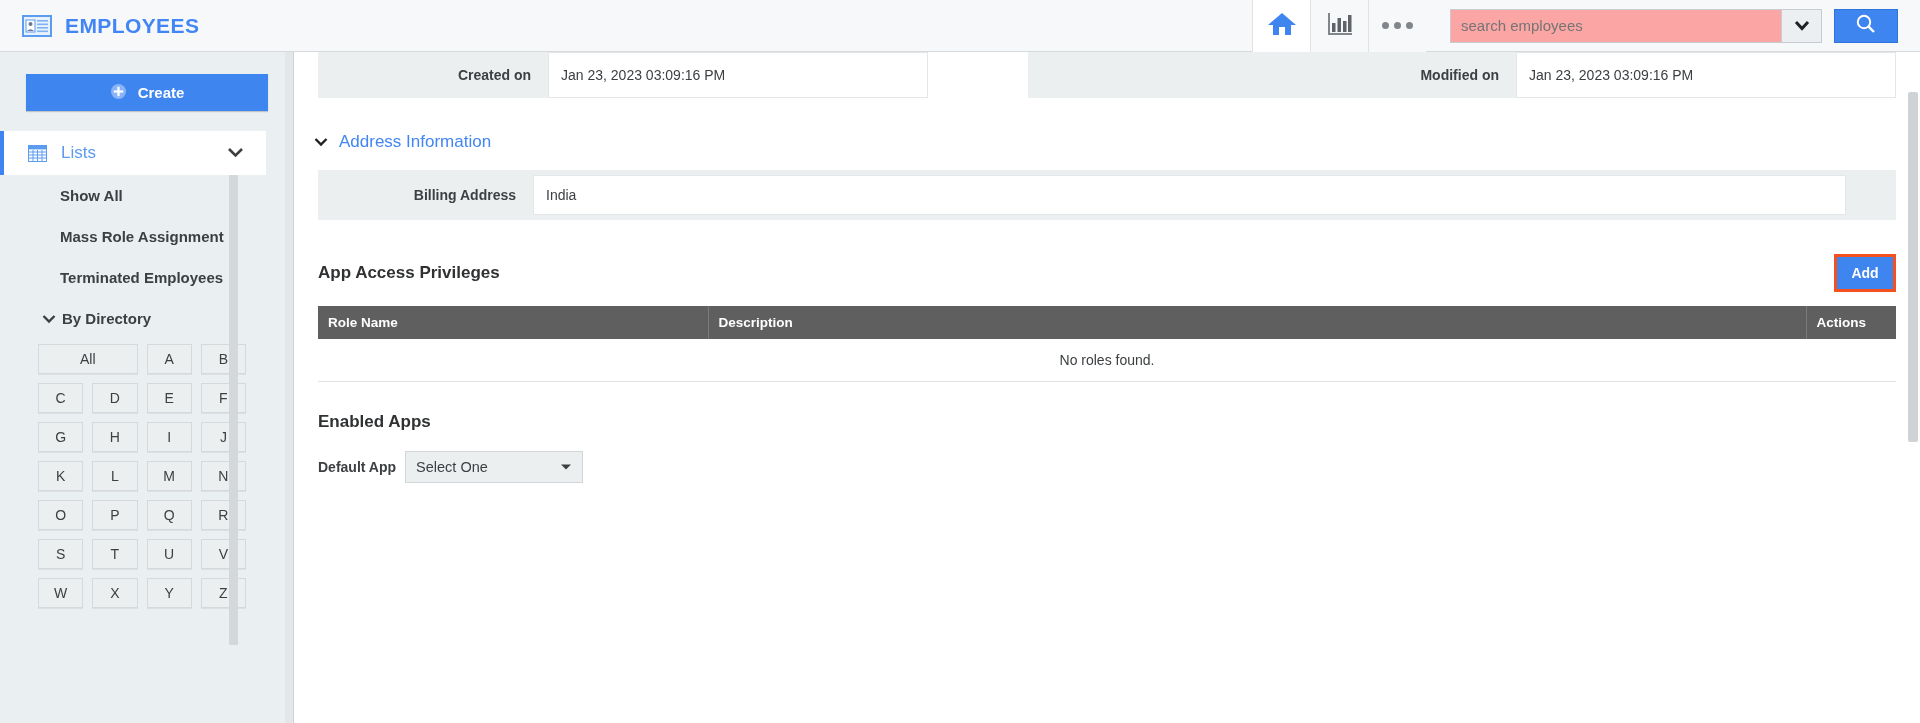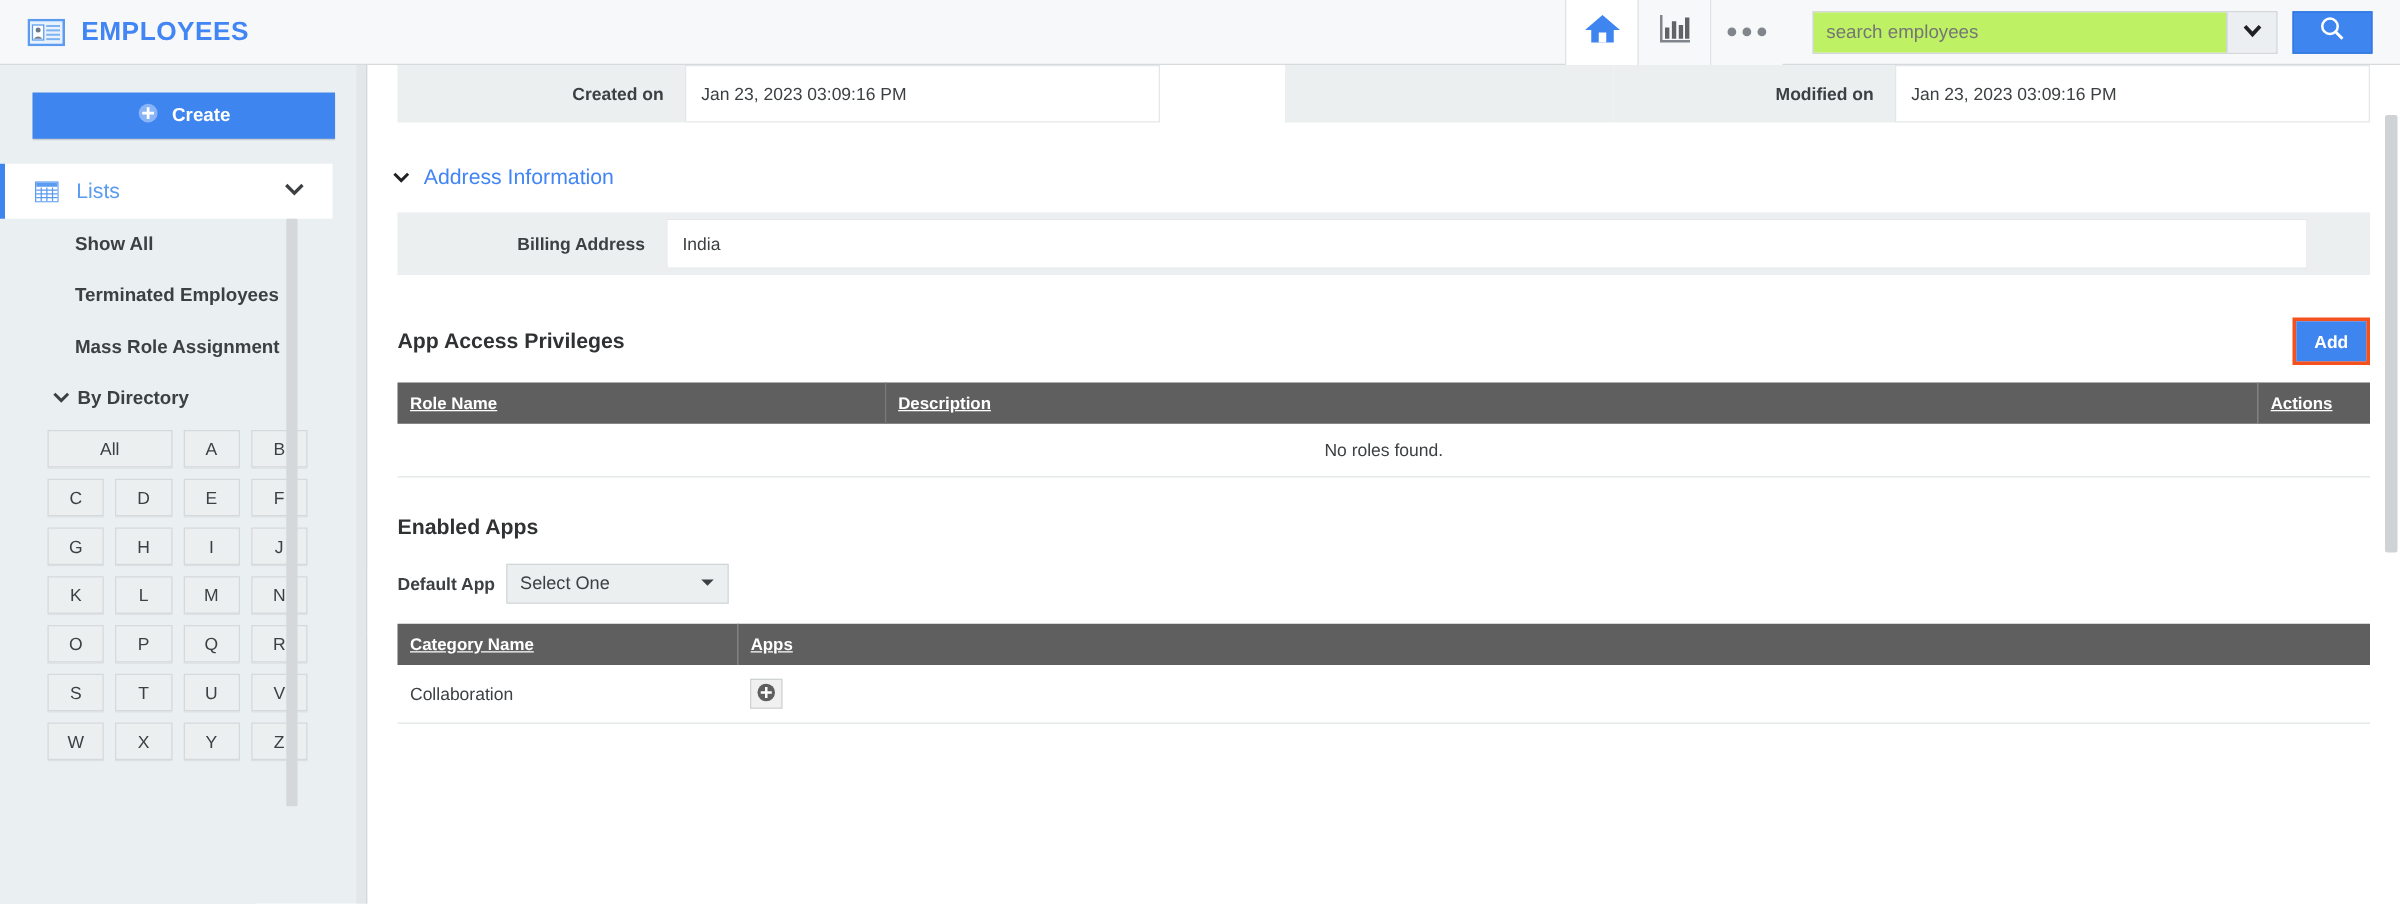--- a/index.html
+++ b/index.html
@@ -33,21 +33,21 @@
   .dots { display: flex; gap: 5px; }
   .dots i { width: 7px; height: 7px; border-radius: 50%; background: #80868b; display: block; }
 
   .searchwrap {
     display: flex; align-items: center; height: 34px; margin-left: 24px;
     border: 1px solid #c8ccd0; background: #fff;
   }
   .searchwrap input {
     width: 330px; height: 32px; border: 0; outline: none; padding: 0 10px;
     font-size: 15px; color: #5f6368; font-family: "Liberation Sans", sans-serif;
-    background: #bef264;
+    background: #fca5a5;
   }
   .search-drop {
     width: 40px; height: 32px; background: #eceff1; border-left: 1px solid #c8ccd0;
     display: flex; align-items: center; justify-content: center;
   }
   .search-go {
     width: 64px; height: 34px; margin-left: 12px; margin-right: 22px;
     background: #3f85f0; border: 1px solid #2f74dd;
     display: flex; align-items: center; justify-content: center;
   }
@@ -147,21 +147,21 @@
   .add-btn-shell { border: 3px solid #f4511e; padding: 0; }
   .add-btn {
     width: 56px; height: 32px; background: #3f85f0; color: #fff;
     font-size: 14px; font-weight: bold;
     display: flex; align-items: center; justify-content: center;
   }
 
   .tbl { width: 100%; border-collapse: collapse; margin-top: 14px; }
   .tbl th {
     background: #5f5f5f; color: #ffffff; font-size: 13.5px; font-weight: bold;
-    text-align: left; padding: 9px 10px; border-right: 1px solid #7a7a7a; text-decoration: underline;
+    text-align: left; padding: 9px 10px; border-right: 1px solid #7a7a7a;
   }
   .tbl th:last-child { border-right: none; }
   .tbl td {
     font-size: 14px; color: #3c4043; padding: 11px 10px;
     border-bottom: 1px solid #e0e3e5;
   }
   .empty-row { text-align: center !important; color: #3c4043; padding: 13px 0 !important; }
 
   .desc-line { font-size: 14px; color: #3c4043; margin-top: 11px; }
   .default-row { display: flex; align-items: center; gap: 9px; margin-top: 19px; }
@@ -282,24 +282,24 @@
         <svg width="17" height="11" viewBox="0 0 17 11">
             <path d="M2 2 L8.5 8.5 L15 2" stroke="#3c4043" stroke-width="2.6" fill="none"></path>
           </svg>
       </span>
     </div>
 
     <div class="menu-item">
       <span>Show All</span>
     </div>
     <div class="menu-item">
+      <span>Mass Role Assignment</span>
+    </div>
+    <div class="menu-item">
       <span>Terminated Employees</span>
-    </div>
-    <div class="menu-item">
-      <span>Mass Role Assignment</span>
     </div>
 
     <div class="bydir">
       <span>
         <svg width="14" height="10" viewBox="0 0 14 10">
             <path d="M1.5 2 L7 7.5 L12.5 2" stroke="#3c4043" stroke-width="2.4" fill="none"></path>
           </svg>
       </span>
       <span>By Directory</span>
     </div>
@@ -462,42 +462,18 @@
         <div class="select-box">
           <span>Select One</span>
           <span class="caret">
             <svg width="12" height="8" viewBox="0 0 12 8">
                 <path d="M1 1.5 L6 6.5 L11 1.5" fill="#3c4043"></path>
               </svg>
           </span>
         </div>
       </div>
 
-      <table class="tbl" style="margin-top:16px;">
-        <thead>
-          <tr>
-            <th style="width:272px;">Category Name</th>
-            <th>Apps</th>
-          </tr>
-        </thead>
-        <tbody>
-          <tr>
-            <td>Collaboration</td>
-            <td>
-              <span class="plus-cell">
-                <span>
-                  <svg width="16" height="16" viewBox="0 0 16 16">
-                    <circle cx="8" cy="8" r="7" fill="#5f5f5f"></circle>
-                    <rect x="7" y="3.6" width="2" height="8.8" fill="#ffffff"></rect>
-                    <rect x="3.6" y="7" width="8.8" height="2" fill="#ffffff"></rect>
-                  </svg>
-                </span>
-              </span>
-            </td>
-          </tr>
-        </tbody>
-      </table>
     </div>
 
     <div class="main-scroll"></div>
   </div>
 
 </div>
 
 </body></html>

